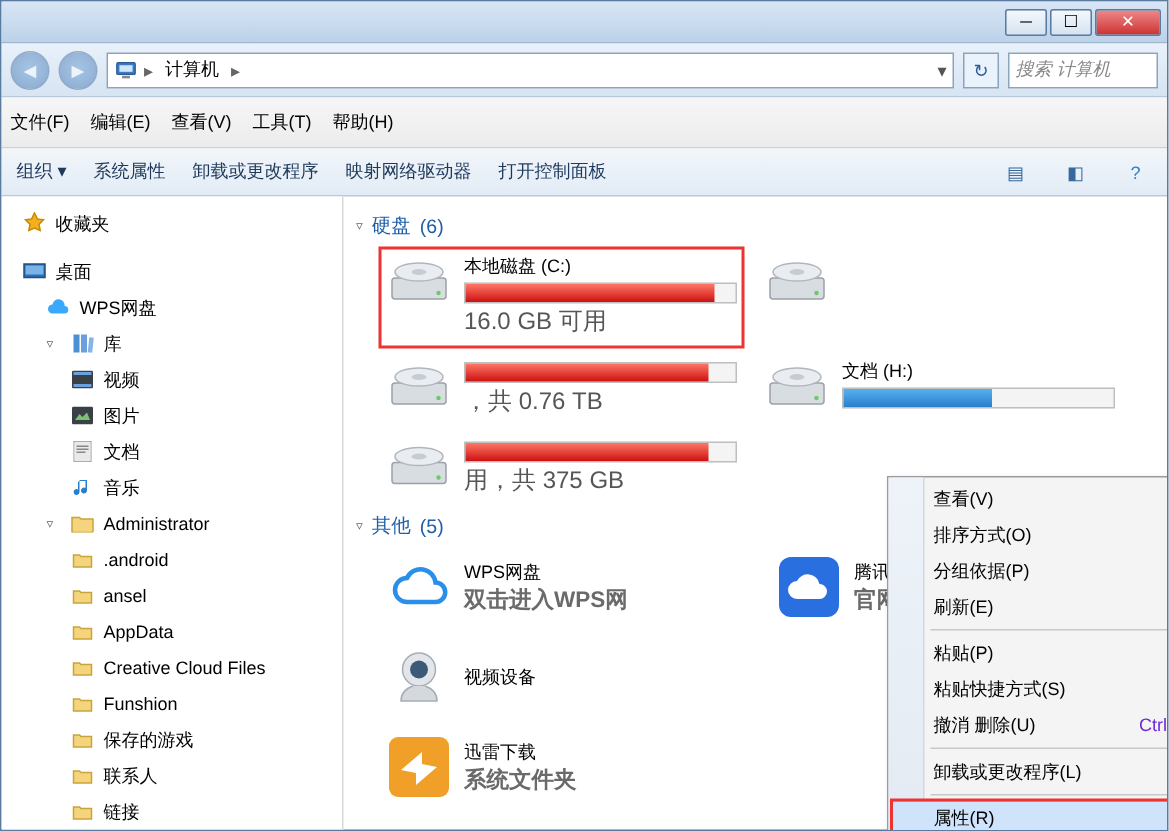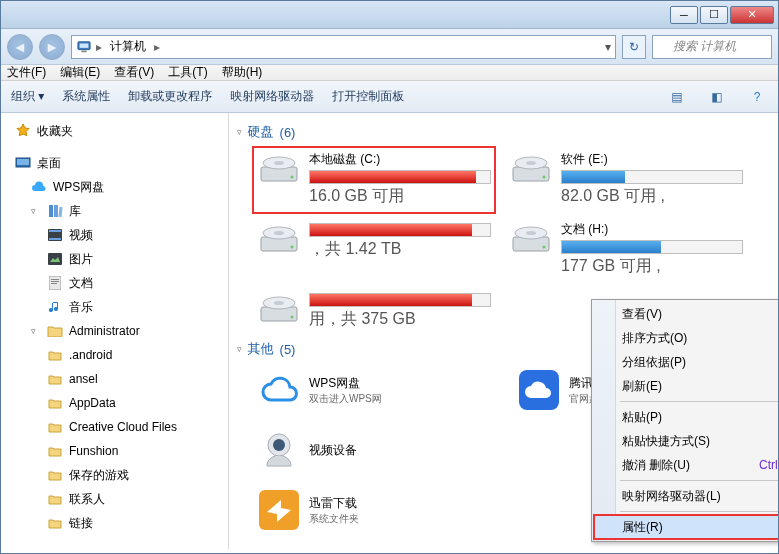--- a/index.html
+++ b/index.html
@@ -12,23 +12,23 @@
   .winbtn.min:before{content:"─";}
   .winbtn.max:before{content:"☐";}
   
   .navrow { height:36px; background:linear-gradient(#e9f1fa,#d7e4f2); display:flex; align-items:center; padding:0 6px; gap:6px; border-bottom:1px solid #b8c9db;}
   .navbtn { width:26px; height:26px; border-radius:13px; background:radial-gradient(#5d9ad8,#2d5f9c); border:1px solid #2d5f9c; display:flex; align-items:center; justify-content:center; color:#fff; font-size:14px;}
   .navbtn.disabled{ opacity:.45;}
   .addrbar { flex:1; height:24px; background:#fff; border:1px solid #8aa4c0; display:flex; align-items:center; padding:0 4px; gap:4px;}
   .addrbar .crumb{ padding:0 4px;}
   .addrbar .sep{ color:#666;}
   .refresh{ width:24px;height:24px;border:1px solid #8aa4c0;background:#eaf2fb;display:flex;align-items:center;justify-content:center;color:#2d5f9c;}
-  .searchbox{ width:120px;height:24px;border:1px solid #8aa4c0;background:#fff;display:flex;align-items:center;padding:0 20px;color:#888;font-style:italic;}
-  
-  .menubar{ height:16px; background:linear-gradient(#f6f6f6,#ececec); border-bottom:1px solid #d0d0d0; display:flex; align-items:center; padding:0 6px; gap:14px;}
+  .searchbox{ width:100px;height:24px;border:1px solid #8aa4c0;background:#fff;display:flex;align-items:center;padding:0 4px;color:#888;font-style:italic;}
+  
+  .menubar{ height:34px; background:linear-gradient(#f6f6f6,#ececec); border-bottom:1px solid #d0d0d0; display:flex; align-items:center; padding:0 6px; gap:14px;}
   .menubar span{ cursor:default;}
   
   .toolbar{ height:32px; background:linear-gradient(#f2f6fb,#e2ebf5); border-bottom:1px solid #b8c9db; display:flex; align-items:center; padding:0 10px; gap:18px; color:#1e395b;}
   .toolbar .tool{ cursor:default;}
   .toolbar .spacer{ flex:1;}
   .toolbar .iconbtn{ width:22px;height:22px;border:1px solid transparent;display:flex;align-items:center;justify-content:center;color:#37699c;}
   
   .body{ display:flex; height:calc(554px - 28px - 36px - 22px - 32px);}
   
   .sidebar{ width:228px; border-right:1px solid #d8d8d8; padding:6px 4px; overflow:hidden; background:#fff;}
@@ -51,21 +51,21 @@
   .drive .bar{ height:14px; border:1px solid #bfbfbf; background:#f4f4f4; margin-bottom:2px; position:relative;}
   .drive .bar .fill{ position:absolute; left:0; top:0; bottom:0;}
   .drive .fill.red{ background:linear-gradient(#f76,#c11);}
   .drive .fill.blue{ background:linear-gradient(#58b0ef,#2a7fcb);}
   .drive .dtxt{ font-size:16px; color:#565656;}
   
   .others{ display:flex; flex-wrap:wrap; gap:8px 10px; padding-left:20px;}
   .other{ width:250px; display:flex; gap:8px; align-items:center; padding:4px;}
   .other .oico{ width:44px;height:44px;display:flex;align-items:center;justify-content:center;}
   .other .oinfo .oname{ font-size:12px;}
-  .other .oinfo .osub{ font-size:10px; color:#6a6a6a;}
+  .other .oinfo .osub{ font-size:15px; color:#6a6a6a;font-weight:bold;}
   
   .hl-red{ outline:2px solid #e33; outline-offset:-1px;}
   
   .ctxmenu{ position:absolute; left:362px; top:186px; width:222px; background:#f4f4f4; border:1px solid #9b9b9b; box-shadow:2px 2px 4px rgba(0,0,0,.25); padding:2px; z-index:10;}
   .ctxmenu .mi{ height:24px; display:flex; align-items:center; padding:0 18px 0 28px; position:relative; white-space:nowrap;}
   .ctxmenu .mi.sub:after{ content:"▸"; position:absolute; right:8px; color:#555;}
   .ctxmenu .mi .sc{ margin-left:auto; color:#6d28d9;}
   .ctxmenu .sep{ height:1px; background:#c8c8c8; margin:3px 2px 3px 26px;}
   .ctxmenu .mi.hl{ background:#cfe3fb; border:1px solid #7bb0e6; padding-left:27px; padding-right:17px;}
   .ctxmenu .mi.hl-red{ outline:2px solid #e33;}
@@ -301,60 +301,52 @@
         </div>
         <div class="drive">
           <div class="dico">
             <svg width="40" height="34" viewBox="0 0 40 34">
               <rect x="2" y="14" width="36" height="14" rx="2" fill="#d8dde2" stroke="#9aa1a8"></rect>
               <ellipse cx="20" cy="10" rx="16" ry="6" fill="#e9edf1" stroke="#b0b6bc"></ellipse>
               <ellipse cx="20" cy="10" rx="5" ry="2" fill="#c5ccd3"></ellipse>
               <circle cx="33" cy="24" r="1.5" fill="#6cc96c"></circle>
             </svg>
           </div>
-          <div class="dinfo">
-            <div class="dname">软件 (E:)</div>
-            <div class="bar">
-              <div class="fill blue" style="width:35%"></div>
-            </div>
-            <div class="dtxt">82.0 GB 可用 ,</div>
-          </div>
         </div>
         <div class="drive">
           <div class="dico">
             <svg width="40" height="34" viewBox="0 0 40 34">
               <rect x="2" y="14" width="36" height="14" rx="2" fill="#d8dde2" stroke="#9aa1a8"></rect>
               <ellipse cx="20" cy="10" rx="16" ry="6" fill="#e9edf1" stroke="#b0b6bc"></ellipse>
               <ellipse cx="20" cy="10" rx="5" ry="2" fill="#c5ccd3"></ellipse>
               <circle cx="33" cy="24" r="1.5" fill="#6cc96c"></circle>
             </svg>
           </div>
           <div class="dinfo">
             <div class="dname"></div>
             <div class="bar">
               <div class="fill red" style="width:90%"></div>
             </div>
-            <div class="dtxt">，共 1.42 TB</div>
+            <div class="dtxt">，共 0.76 TB</div>
           </div>
         </div>
         <div class="drive">
           <div class="dico">
             <svg width="40" height="34" viewBox="0 0 40 34">
               <rect x="2" y="14" width="36" height="14" rx="2" fill="#d8dde2" stroke="#9aa1a8"></rect>
               <ellipse cx="20" cy="10" rx="16" ry="6" fill="#e9edf1" stroke="#b0b6bc"></ellipse>
               <ellipse cx="20" cy="10" rx="5" ry="2" fill="#c5ccd3"></ellipse>
               <circle cx="33" cy="24" r="1.5" fill="#6cc96c"></circle>
             </svg>
           </div>
           <div class="dinfo">
             <div class="dname">文档 (H:)</div>
             <div class="bar">
               <div class="fill blue" style="width:55%"></div>
             </div>
-            <div class="dtxt">177 GB 可用 ,</div>
           </div>
         </div>
         <div class="drive">
           <div class="dico">
             <svg width="40" height="34" viewBox="0 0 40 34">
               <rect x="2" y="14" width="36" height="14" rx="2" fill="#d8dde2" stroke="#9aa1a8"></rect>
               <ellipse cx="20" cy="10" rx="16" ry="6" fill="#e9edf1" stroke="#b0b6bc"></ellipse>
               <ellipse cx="20" cy="10" rx="5" ry="2" fill="#c5ccd3"></ellipse>
               <circle cx="33" cy="24" r="1.5" fill="#6cc96c"></circle>
             </svg>
@@ -446,21 +438,21 @@
           </div>
           <div class="mi">
             <span>粘贴快捷方式(S)</span>
           </div>
           <div class="mi">
             <span>撤消 删除(U)</span>
             <span class="sc">Ctrl+Z</span>
           </div>
           <div class="sep"></div>
           <div class="mi">
-            <span>映射网络驱动器(L)</span>
+            <span>卸载或更改程序(L)</span>
           </div>
           <div class="sep"></div>
           <div class="mi hl hl-red">
             <span>属性(R)</span>
           </div>
         </div>
     </div>
   </div>
 </div>
 

